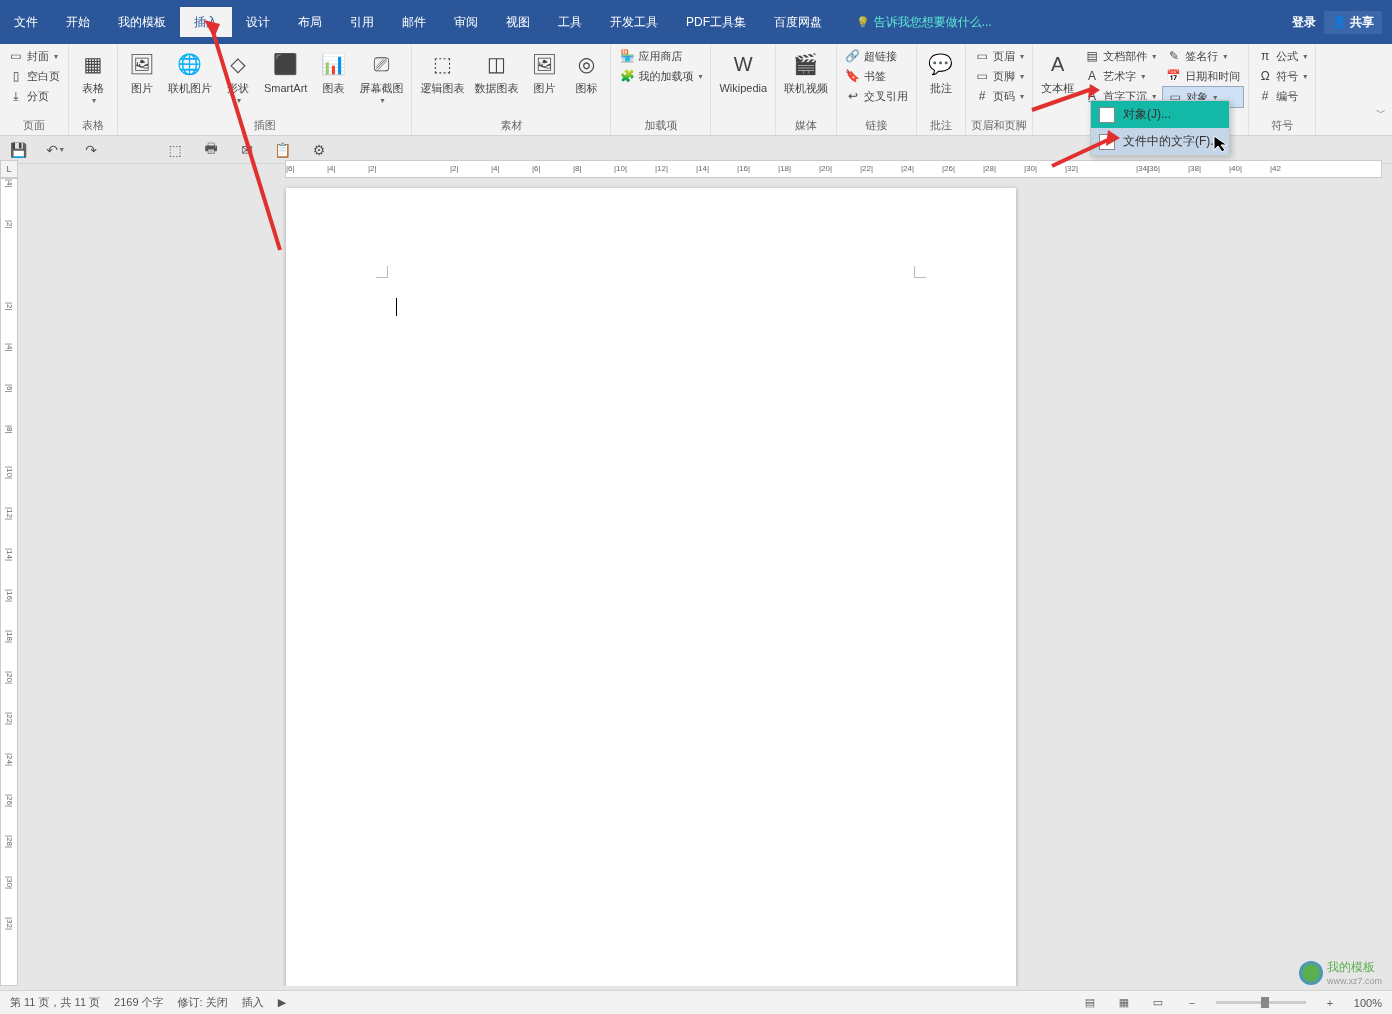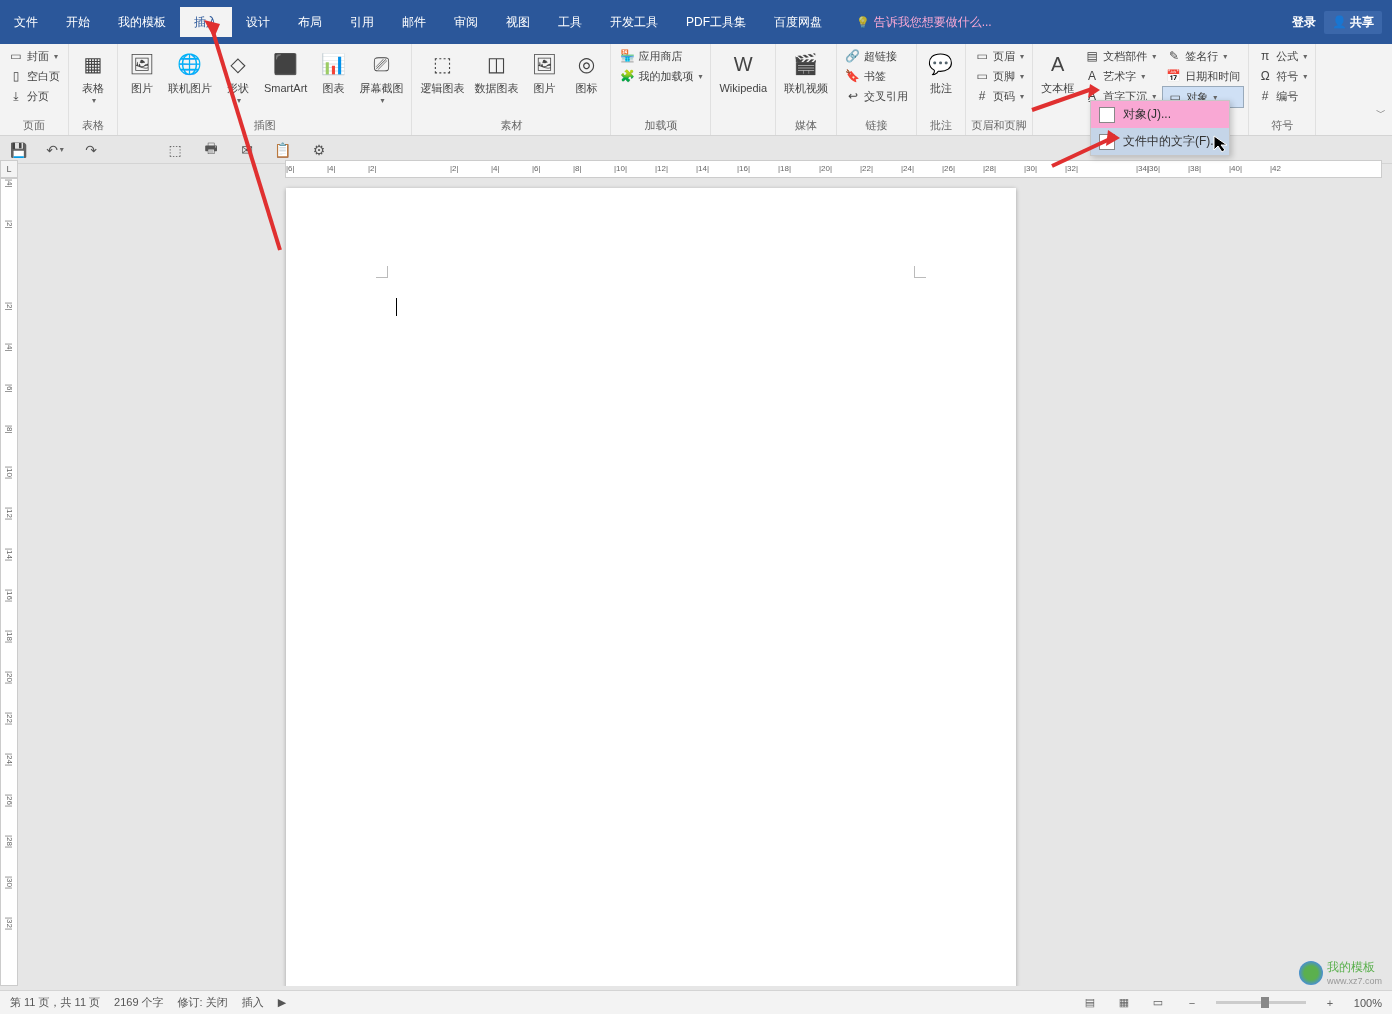--- a/index.html
+++ b/index.html
@@ -3,41 +3,41 @@
 <meta charset="utf-8">
 <style>
 * { margin: 0; padding: 0; box-sizing: border-box; font-family: "Microsoft YaHei", sans-serif; }
 body { background: #e6e6e6; width: 1392px; height: 1014px; overflow: hidden; position: relative; }
 
 
 .menubar { background: #2b579a; height: 44px; display: flex; align-items: center; color: #fff; font-size: 12px; }
 .menubar .tab { padding: 0 14px; height: 30px; line-height: 30px; cursor: pointer; }
 .menubar .tab.active { background: #f3f3f3; color: #2b579a; }
 .menubar .spacer { flex: 1; }
-.menubar .tellme { color: #f9a8d4; font-size: 12px; padding-left: 20px; display: flex; align-items: center; gap: 4px; }
+.menubar .tellme { color: #5eead4; font-size: 12px; padding-left: 20px; display: flex; align-items: center; gap: 4px; }
 .menubar .tellme::before { content: "💡"; font-size: 11px; opacity: 0.7; }
 .menubar .right { display: flex; align-items: center; gap: 8px; padding-right: 10px; font-weight: bold; }
 .menubar .share { background: #3b67aa; padding: 3px 8px; border-radius: 2px; display: flex; align-items: center; gap: 3px; }
 
 
 .ribbon { background: #f3f3f3; height: 92px; display: flex; border-bottom: 1px solid #d4d4d4; }
 .group { display: flex; flex-direction: column; border-right: 1px solid #e0e0e0; padding: 2px 4px 0; }
 .group-content { flex: 1; display: flex; align-items: flex-start; gap: 2px; }
 .group-label { text-align: center; font-size: 11px; color: #666; padding: 2px 0; }
 
 .btn-small { display: flex; align-items: center; gap: 3px; font-size: 11px; color: #444; padding: 2px 4px; cursor: pointer; white-space: nowrap; }
 .btn-small .ic { width: 16px; height: 16px; display: inline-flex; align-items: center; justify-content: center; font-size: 12px; }
 .btn-big { display: flex; flex-direction: column; align-items: center; justify-content: center; gap: 2px; font-size: 11px; color: #444; padding: 2px 4px; cursor: pointer; min-width: 40px; }
 .btn-big .ic { width: 32px; height: 32px; display: flex; align-items: center; justify-content: center; font-size: 20px; }
 .btn-big .lbl2 { font-size: 11px; line-height: 12px; text-align: center; }
 .col { display: flex; flex-direction: column; }
 .dd { font-size: 8px; color: #666; margin-left: 2px; }
 
 
-.dropdown { position: absolute; top: 100px; left: 1090px; width: 140px; background: #f9a8d4; border: 1px solid #c6c6c6; box-shadow: 2px 2px 6px rgba(0,0,0,0.2); z-index: 100; }
+.dropdown { position: absolute; top: 100px; left: 1090px; width: 140px; background: #14b8a6; border: 1px solid #c6c6c6; box-shadow: 2px 2px 6px rgba(0,0,0,0.2); z-index: 100; }
 .dropdown-item { display: flex; align-items: center; gap: 8px; padding: 5px 8px; font-size: 12px; color: #333; cursor: pointer; }
 .dropdown-item:hover, .dropdown-item.hover { background: #c5d5e8; }
 .dropdown-item .ic { width: 16px; height: 16px; border: 1px solid #888; background: #fff; display: inline-block; }
 
 
 .qat { background: #e6e6e6; height: 28px; display: flex; align-items: center; padding: 0 10px; gap: 18px; border-bottom: 1px solid #d4d4d4; }
 .qat .qbtn { width: 18px; height: 18px; display: flex; align-items: center; justify-content: center; color: #555; font-size: 14px; cursor: pointer; }
 
 
 .ruler-h { position: absolute; top: 160px; left: 285px; right: 10px; height: 18px; background: #fff; border: 1px solid #ccc; font-size: 8px; color: #666; overflow: hidden; }

